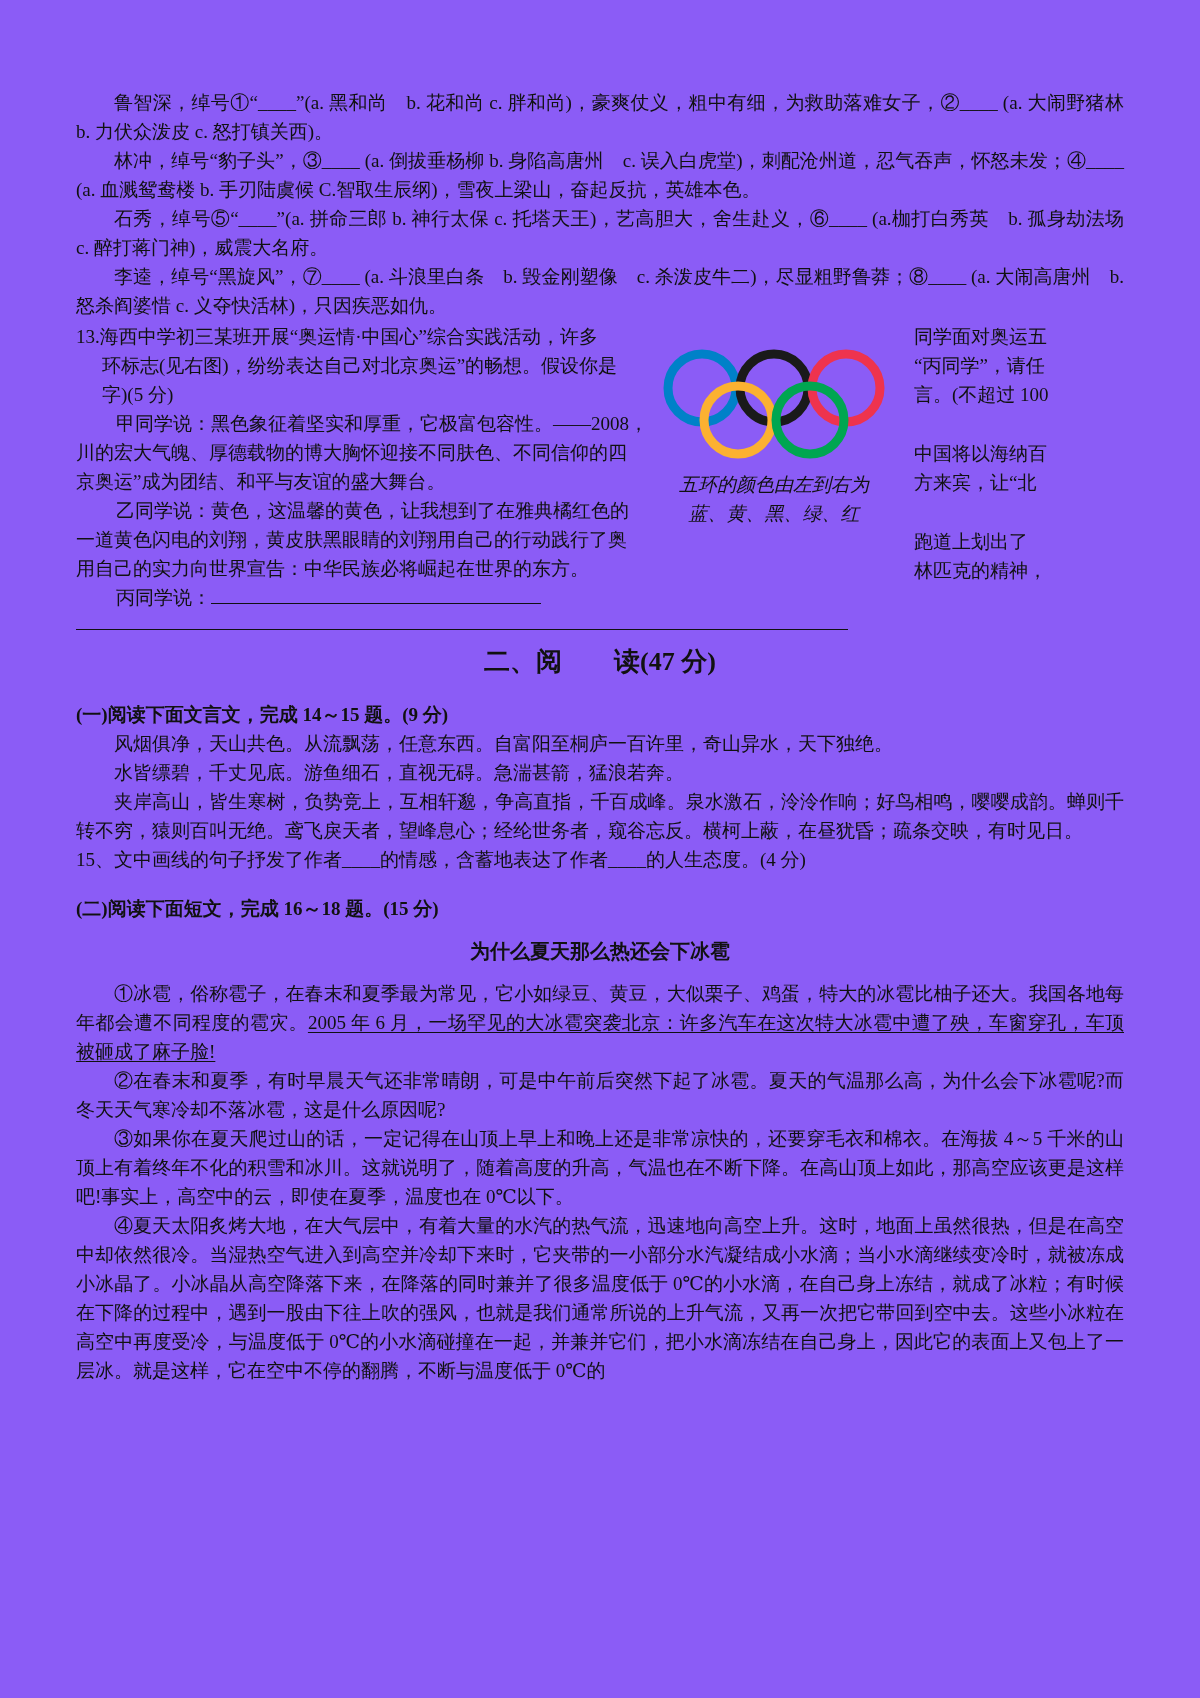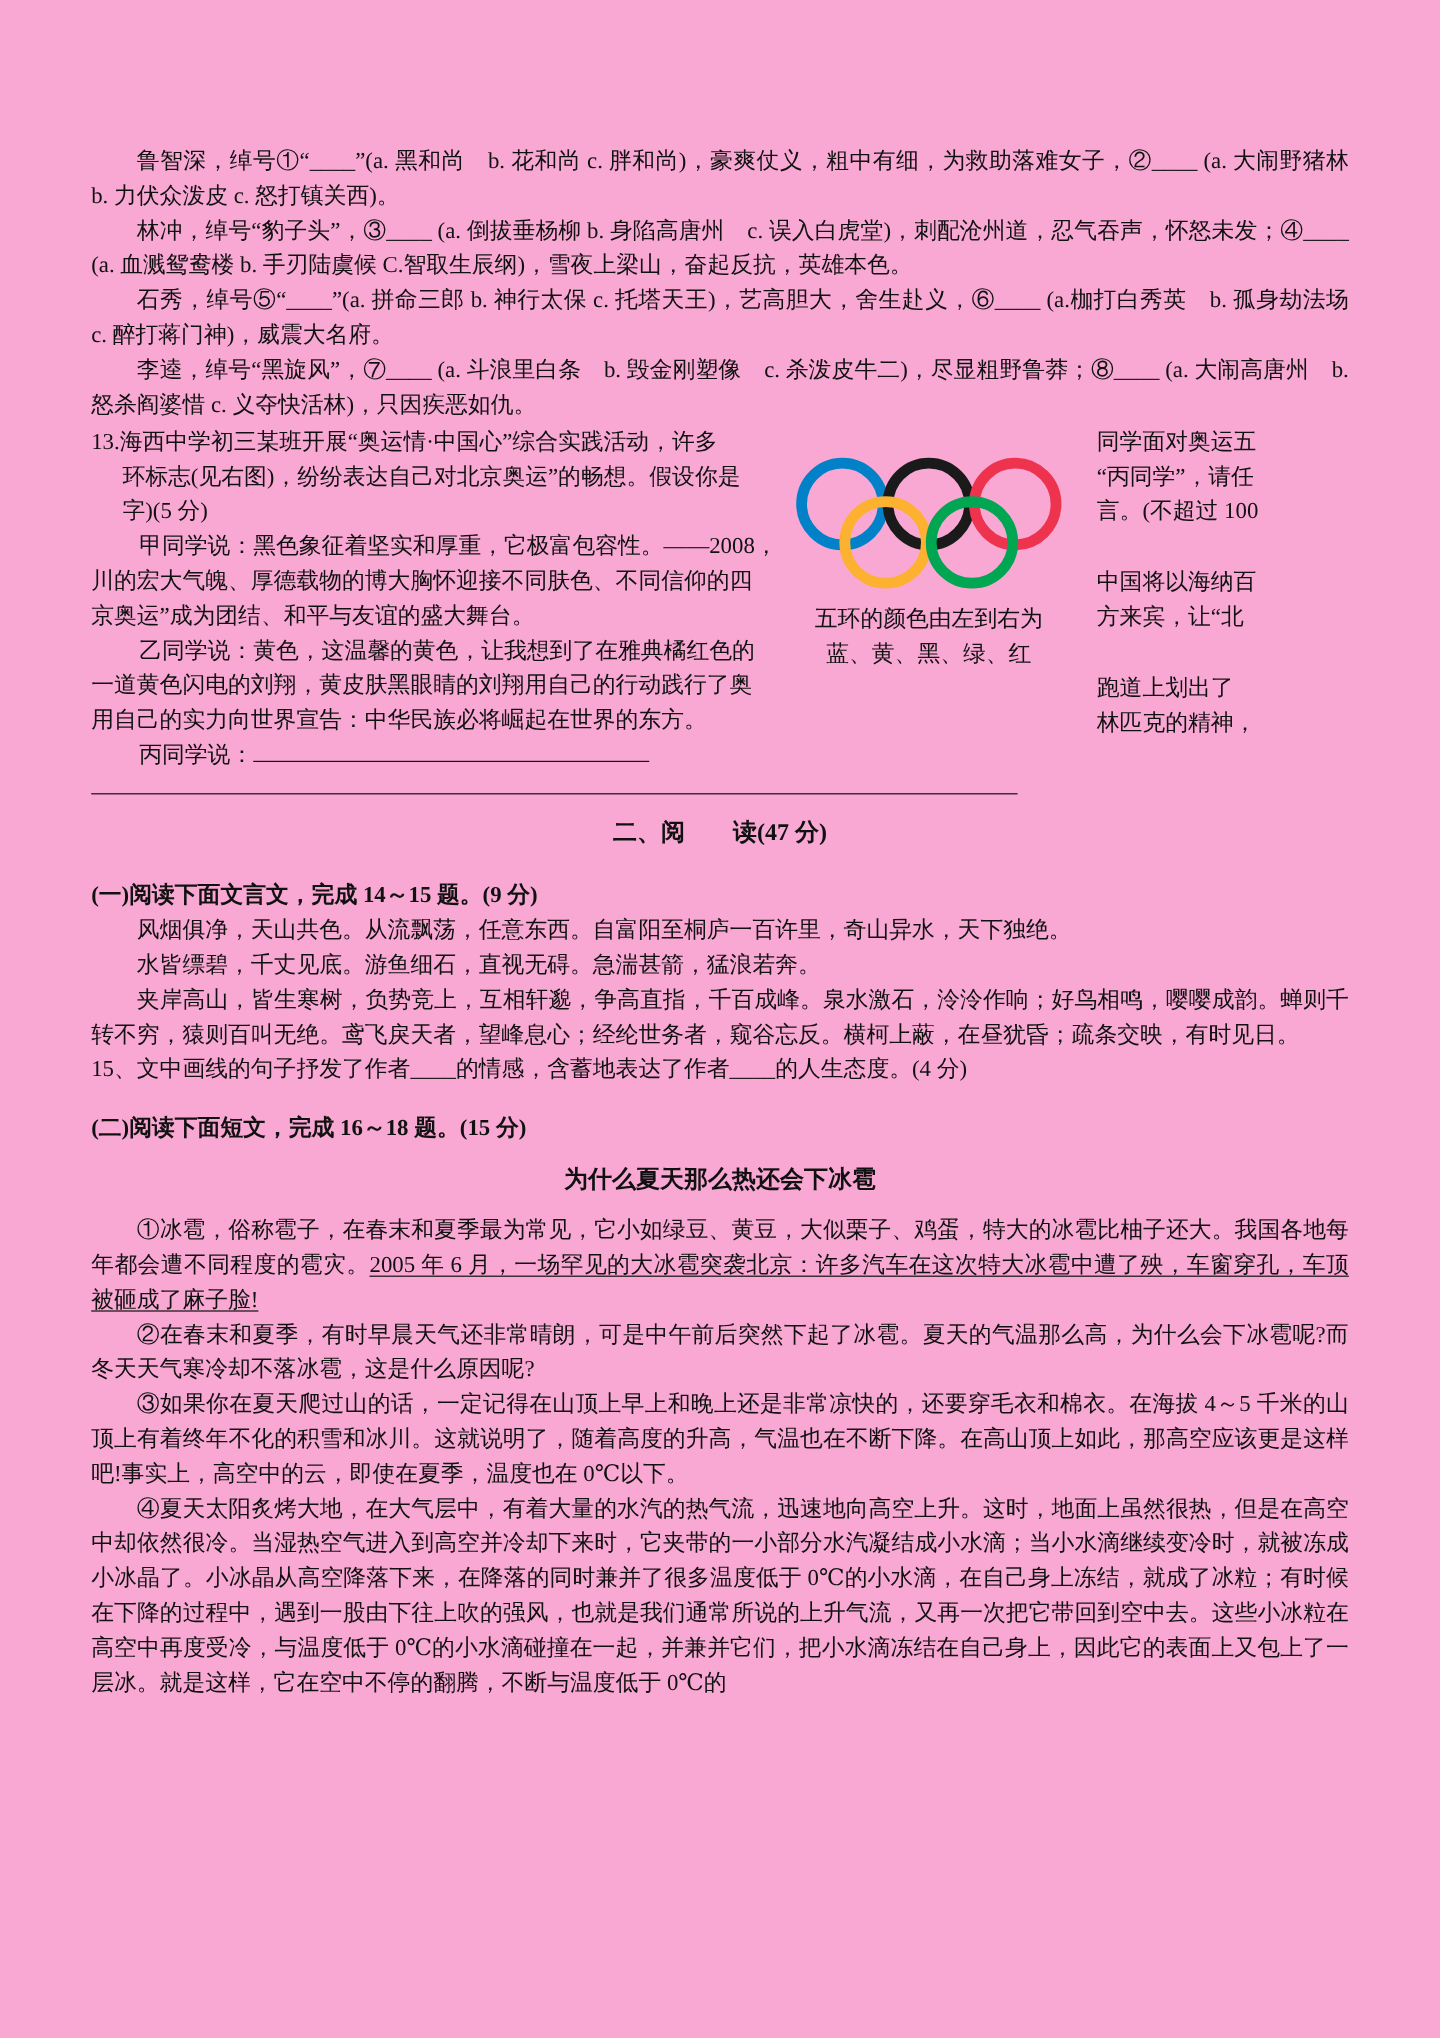--- a/index.html
+++ b/index.html
@@ -1,32 +1,32 @@
 <!DOCTYPE html>
 <html><head>
 <meta charset="utf-8">
 <style>
   html, body { margin: 0; padding: 0; background: #ffffff; }
   .page {
     width: 1200px;
     min-height: 1698px;
-    background: #f9a8d4;
-    padding: 120px 76px 40px 76px;
+    background: #8b5cf6;
+    padding: 88px 76px 40px 76px;
     box-sizing: border-box;
     font-family: "Liberation Serif", "DejaVu Serif", serif;
     font-size: 19px;
     line-height: 29px;
     color: #111111;
   }
   p { margin: 0; }
   .para { text-align: justify; }
   .indent { text-indent: 2em; }
   .bold { font-weight: bold; margin-top: 20px; }
   .sec-heading {
-    font-size: 20px;
+    font-size: 26px;
     font-weight: bold;
     text-align: center;
     line-height: 36px;
     margin: 4px 0 2px 0;
   }
   .passage-title {
     font-size: 20px;
     font-weight: bold;
     text-align: center;
     line-height: 32px;
@@ -35,20 +35,21 @@
   .hang { padding-left: 30px; text-indent: -30px; }
   .q13 { display: flex; align-items: flex-start; margin-top: 2px; }
   .q13-left { width: 574px; flex: none; }
   .q13-line { min-height: 29px; }
   .ind1 { padding-left: 26px; }
   .ind2 { padding-left: 40px; }
   .q13-center {
     width: 248px; flex: none;
     display: flex; flex-direction: column; align-items: center;
     padding-top: 24px;
+    font-style: italic;
   }
   .q13-right { flex: 1; padding-left: 16px; }
   .q13-rgroup { margin-bottom: 30px; }
   .caption { line-height: 29px; white-space: nowrap; }
   .inline-blank {
     display: inline-block;
     width: 330px; height: 14px;
     border-bottom: 1px solid #111;
   }
   .blank-line {

